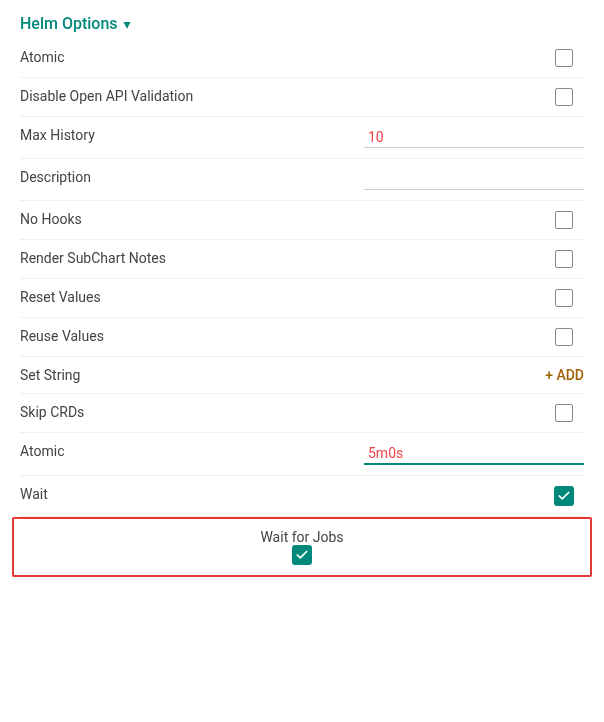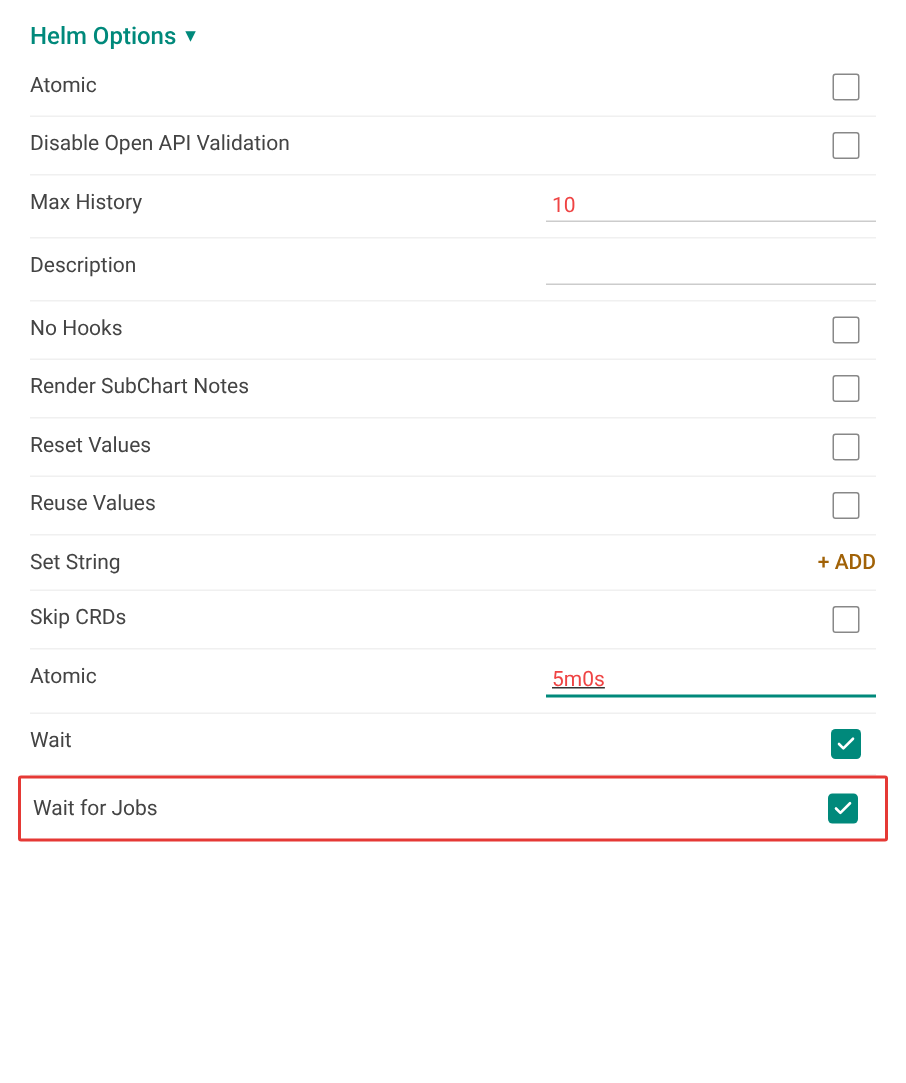--- a/index.html
+++ b/index.html
@@ -132,20 +132,21 @@
 
     .wait-for-jobs-row {
       display: flex;
       align-items: center;
       justify-content: space-between;
       padding: 10px 0;
       border: 2px solid #e53935;
       border-radius: 2px;
       padding: 10px 8px;
       margin: 0 -8px;
+      flex-direction: column;
     }
   </style>
 </head>
 <body>
 
 <div class="section-header">
   <span class="section-title">Helm Options</span>
   <span class="chevron-icon">▾</span>
 </div>
 
@@ -205,21 +206,21 @@
       </div>
     </div>
     <div class="option-row">
       <span class="option-label">Skip CRDs</span>
       <div class="checkbox-container">
         <input type="checkbox" class="checkbox" style="">
       </div>
     </div>
     <div class="option-row">
       <span class="option-label">Atomic</span>
-      <div class="checkbox-container" style="width: auto; text-decoration: underline;">
+      <div class="checkbox-container" style="width: auto;">
         <input type="text" class="text-input active" value="5m0s" style="">
       </div>
     </div>
     <div class="option-row">
       <span class="option-label">Wait</span>
       <div class="checkbox-container">
         <div class="checkbox-checked">
           <svg viewBox="0 0 24 24" fill="none" stroke="white" stroke-width="3" stroke-linecap="round" stroke-linejoin="round">
             <polyline points="20 6 9 17 4 12"></polyline>
           </svg>

